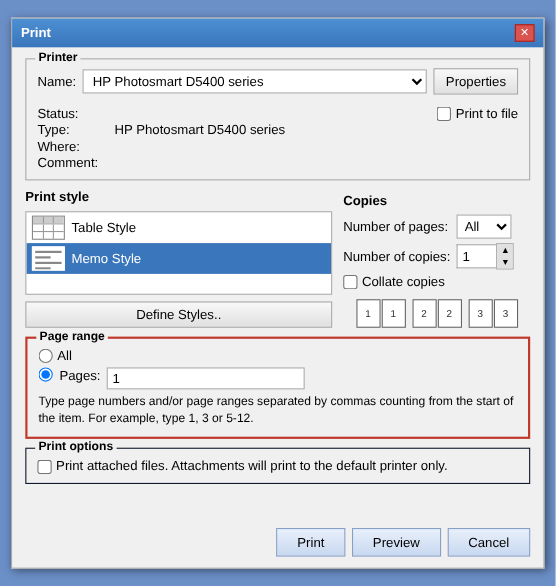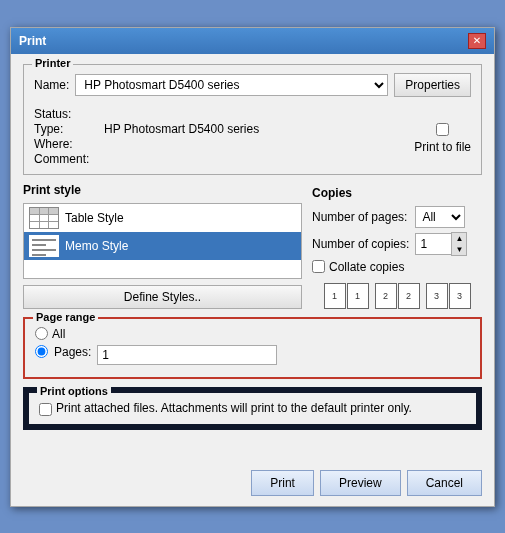--- a/index.html
+++ b/index.html
@@ -76,21 +76,21 @@
       padding: 0 10px;
       font-size: 12px;
       border: 1px solid #aaa;
       background: linear-gradient(to bottom, #f8f8f8, #e0e0e0);
       cursor: pointer;
       white-space: nowrap;
     }
     .printer-info { display: grid; grid-template-columns: 70px 1fr; row-gap: 1px; margin-top: 4px; }
     .info-label { font-size: 12px; color: #000; }
     .info-value { font-size: 12px; color: #000; }
-    .print-to-file { display: flex; align-items: center; justify-content: flex-end; gap: 4px; font-size: 12px; margin-top: 20px; flex-direction: column; }
+    .print-to-file { display: flex; align-items: center; justify-content: flex-end; gap: 4px; font-size: 12px; margin-top: 4px; }
     
     .main-content { display: flex; gap: 10px; margin-bottom: 8px; align-items: flex-end; }
     
     .print-style-section { flex: 1; }
     .section-title { font-size: 12px; font-weight: bold; margin-bottom: 6px; }
     .style-list {
       border: 1px solid #aaa;
       background: white;
       height: 76px;
       overflow: hidden;
@@ -155,21 +155,21 @@
       position: absolute; top: -8px; left: 8px;
       background: #f0f0f0; padding: 0 3px;
       font-size: 11px; font-weight: bold;
     }
     .radio-row { display: flex; align-items: center; gap: 4px; margin-bottom: 4px; font-size: 12px; }
     .pages-row { display: flex; align-items: flex-start; gap: 6px; margin-bottom: 4px; font-size: 12px; }
     .pages-input { width: 180px; height: 20px; border: 1px solid #aaa; padding: 0 4px; font-size: 12px; background: white; }
     .hint-text { font-size: 11px; color: #000; line-height: 1.4; }
     
     .print-options-group {
-      border: 6px solid #0f172a;
+      border: 1px solid #0f172a;
       padding: 8px 10px;
       position: relative;
       margin-bottom: 24px;
     }
     .print-options-label {
       position: absolute; top: -8px; left: 8px;
       background: #f0f0f0; padding: 0 3px;
       font-size: 11px; font-weight: bold;
     }
     .option-row { display: flex; align-items: flex-start; gap: 4px; font-size: 12px; }
@@ -315,20 +315,21 @@
       <span class="page-range-label">Page range</span>
       <div class="radio-row">
         <input type="radio" name="pagerange" id="all-pages" style="">
         <label for="all-pages">All</label>
       </div>
       <div class="pages-row">
         <input type="radio" name="pagerange" id="pages" checked="" style="">
         <label for="pages">Pages:</label>
         <input type="text" class="pages-input" value="1" style="">
       </div>
+      <div class="hint-text">Type page numbers and/or page ranges separated by commas counting from the start of the item.  For example, type 1, 3 or 5-12.</div>
     </div>
 
     <div class="print-options-group">
       <span class="print-options-label">Print options</span>
       <div class="option-row">
         <input type="checkbox" id="print-attached" style="margin-top: 2px; flex-shrink: 0;">
         <label for="print-attached">Print attached files.  Attachments will print to the default printer only.</label>
       </div>
     </div>
   </div>

